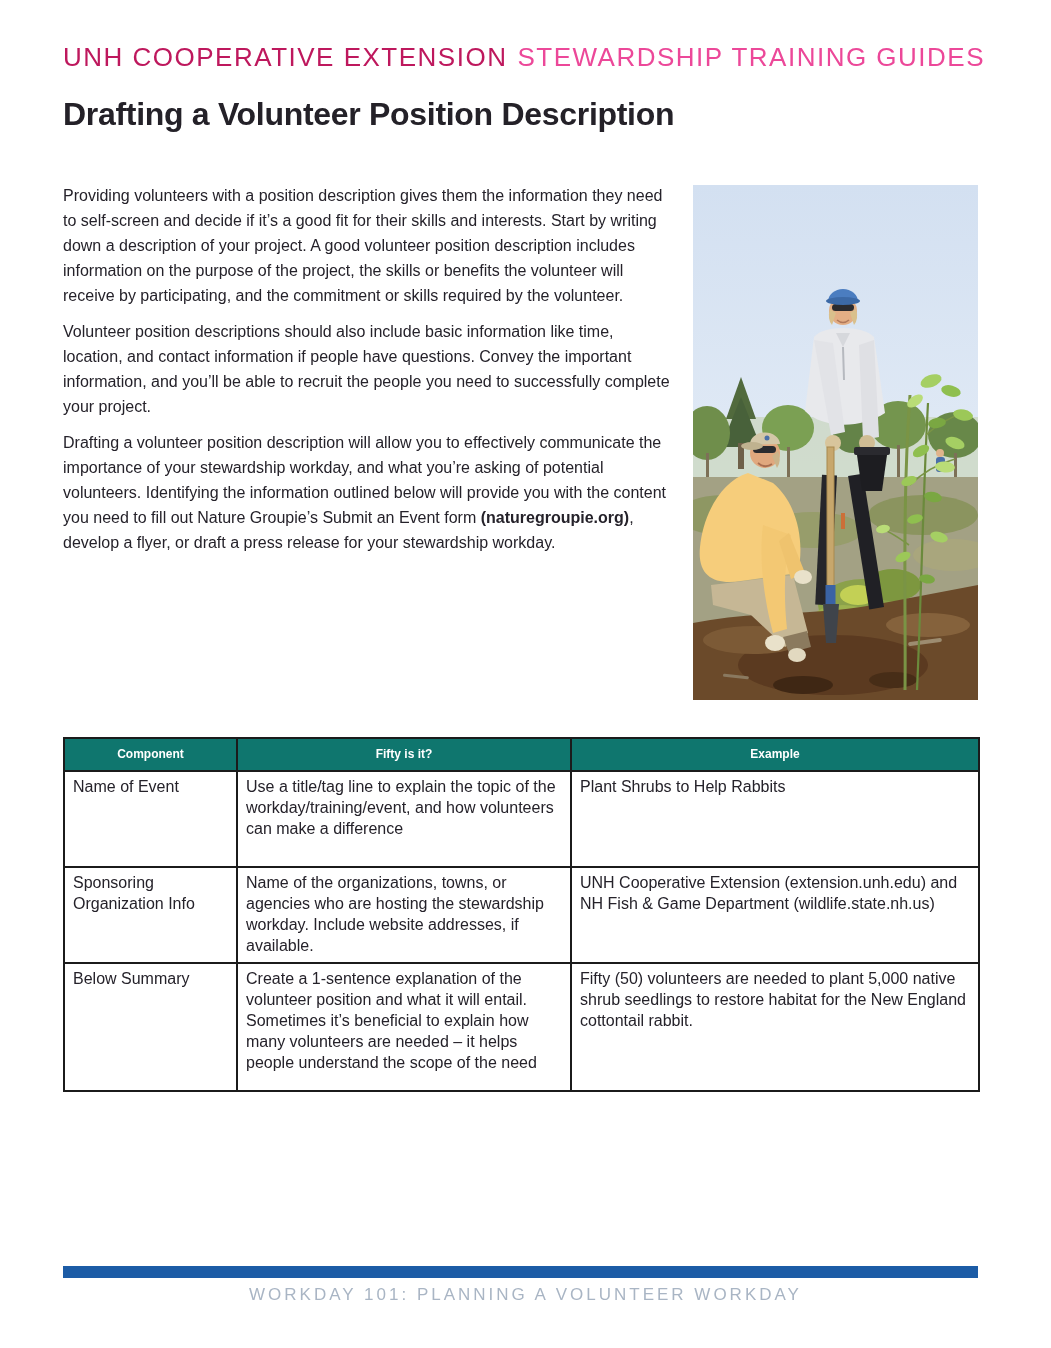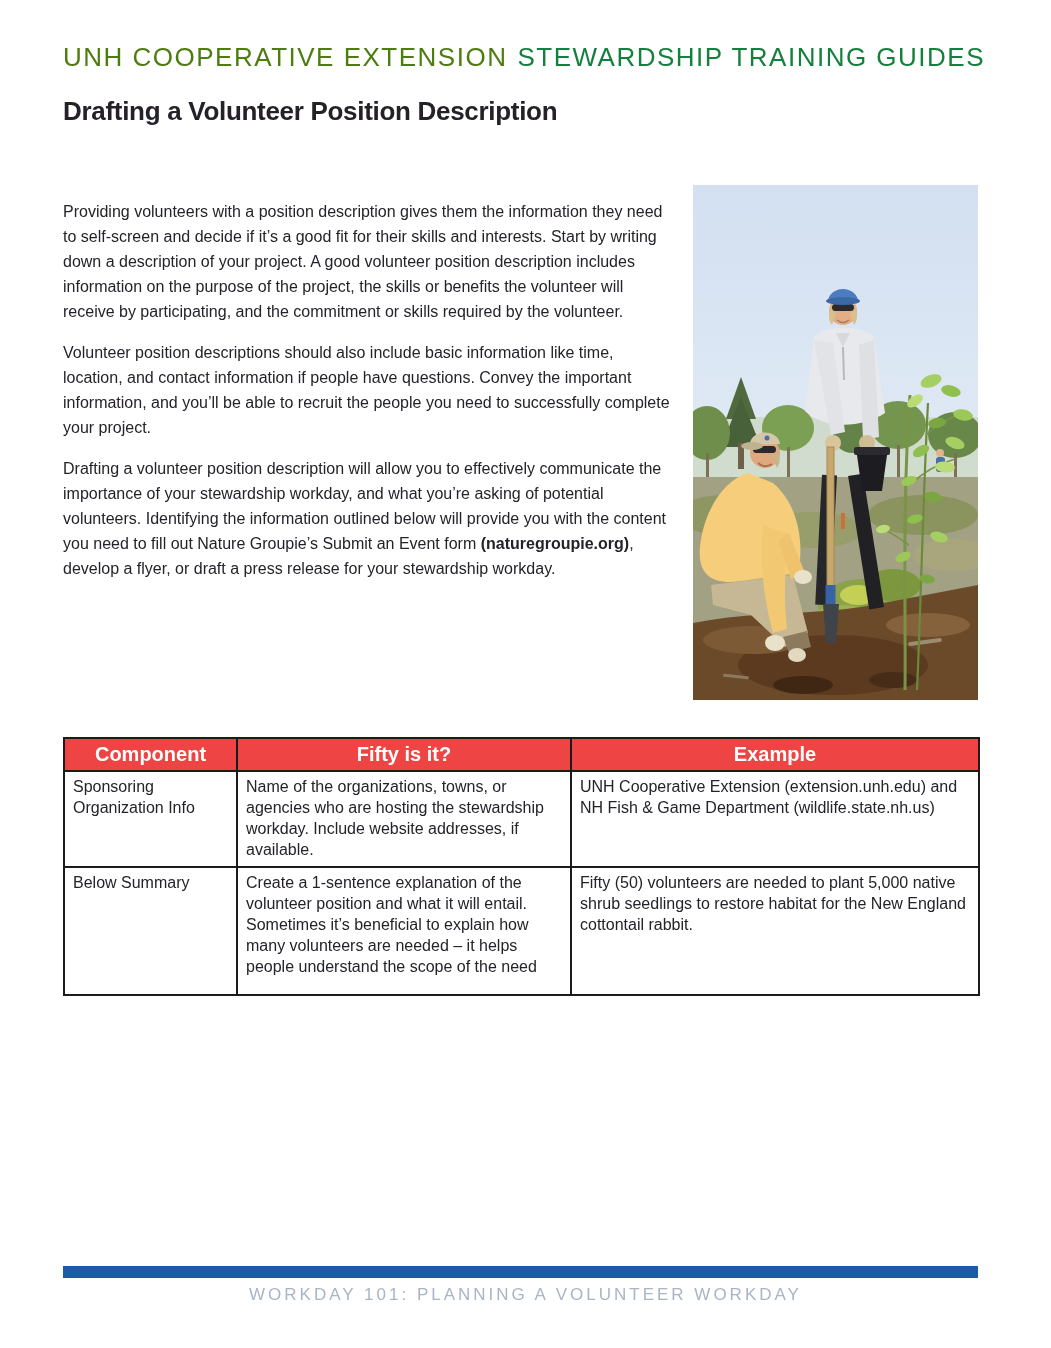--- a/index.html
+++ b/index.html
@@ -10,55 +10,55 @@
     font-family:"Liberation Sans", sans-serif;
     color:#25222a;
     overflow:hidden;
   }
   
   .kicker{
     position:absolute;left:63px;top:42px;
     font-size:26px;letter-spacing:1.5px;
     white-space:nowrap;font-weight:400;
   }
-  .kicker .brand{color:#4d7c0f;margin-right:10px;}
-  .kicker .series{color:#15803d;text-align:center;}
+  .kicker .brand{color:#be185d;margin-right:10px;}
+  .kicker .series{color:#ec4899;text-align:center;}
   
   .title{
     position:absolute;left:63px;top:96px;
-    font-size:26px;font-weight:700;color:#242128;
+    font-size:32px;font-weight:700;color:#242128;
     letter-spacing:-0.3px;margin:0;
   }
   
   .intro{
     position:absolute;left:63px;top:183px;width:608px;
     font-size:16px;line-height:25px;color:#25222a;
   }
-  .intro p{margin:16px 0 11px 0;}
+  .intro p{margin:0 0 11px 0;}
   .intro strong{font-weight:700;}
   
   .photo{
     position:absolute;left:693px;top:185px;width:285px;height:515px;
     margin:0;overflow:hidden;background:#dce6f4;
   }
   .photo svg{display:block;width:285px;height:515px;}
   
   .comp-table{
     position:absolute;left:63px;top:737px;
     border-collapse:collapse;table-layout:fixed;width:915px;
     font-size:16px;line-height:21px;
   }
   .comp-table th,.comp-table td{
     border:2px solid #1b1b1b;
     vertical-align:top;
     padding:4px 9px 4px 8px;
   }
   .comp-table thead th{
-    background:#ef4444;color:#ffffff;
-    font-size:20px;font-weight:700;
+    background:#0f766e;color:#ffffff;
+    font-size:12px;font-weight:700;
     padding:3px 6px;height:25px;vertical-align:middle;
   }
   .comp-table .row-0 td{height:86px;}
   .comp-table .row-1 td{height:86px;}
   .comp-table .row-2 td{height:118px;}
   
   .footer-rule{
     position:absolute;left:63px;top:1266px;width:915px;height:12px;
     background:#1c5ca6;
   }
@@ -228,20 +228,25 @@
       <col style="width:408px">
     </colgroup>
     <thead>
       <tr>
         <th>Component</th>
         <th>Fifty is it?</th>
         <th>Example</th>
       </tr>
     </thead>
     <tbody>
+      <tr class="row-0">
+        <td>Name of Event</td>
+        <td>Use a title/tag line to explain the topic of the workday/training/event, and how volunteers can make a difference</td>
+        <td>Plant Shrubs to Help Rabbits</td>
+      </tr>
       <tr class="row-1">
         <td>Sponsoring Organization Info</td>
         <td>Name of the organizations, towns, or agencies who are hosting the stewardship workday. Include website addresses, if available.</td>
         <td>UNH Cooperative Extension (extension.unh.edu) and NH Fish &amp; Game Department (wildlife.state.nh.us)</td>
       </tr>
       <tr class="row-2">
         <td>Below Summary</td>
         <td>Create a 1-sentence explanation of the volunteer position and what it will entail. Sometimes it’s beneficial to explain how many volunteers are needed – it helps people understand the scope of the need</td>
         <td>Fifty (50) volunteers are needed to plant 5,000 native shrub seedlings to restore habitat for the New England cottontail rabbit.</td>
       </tr>

